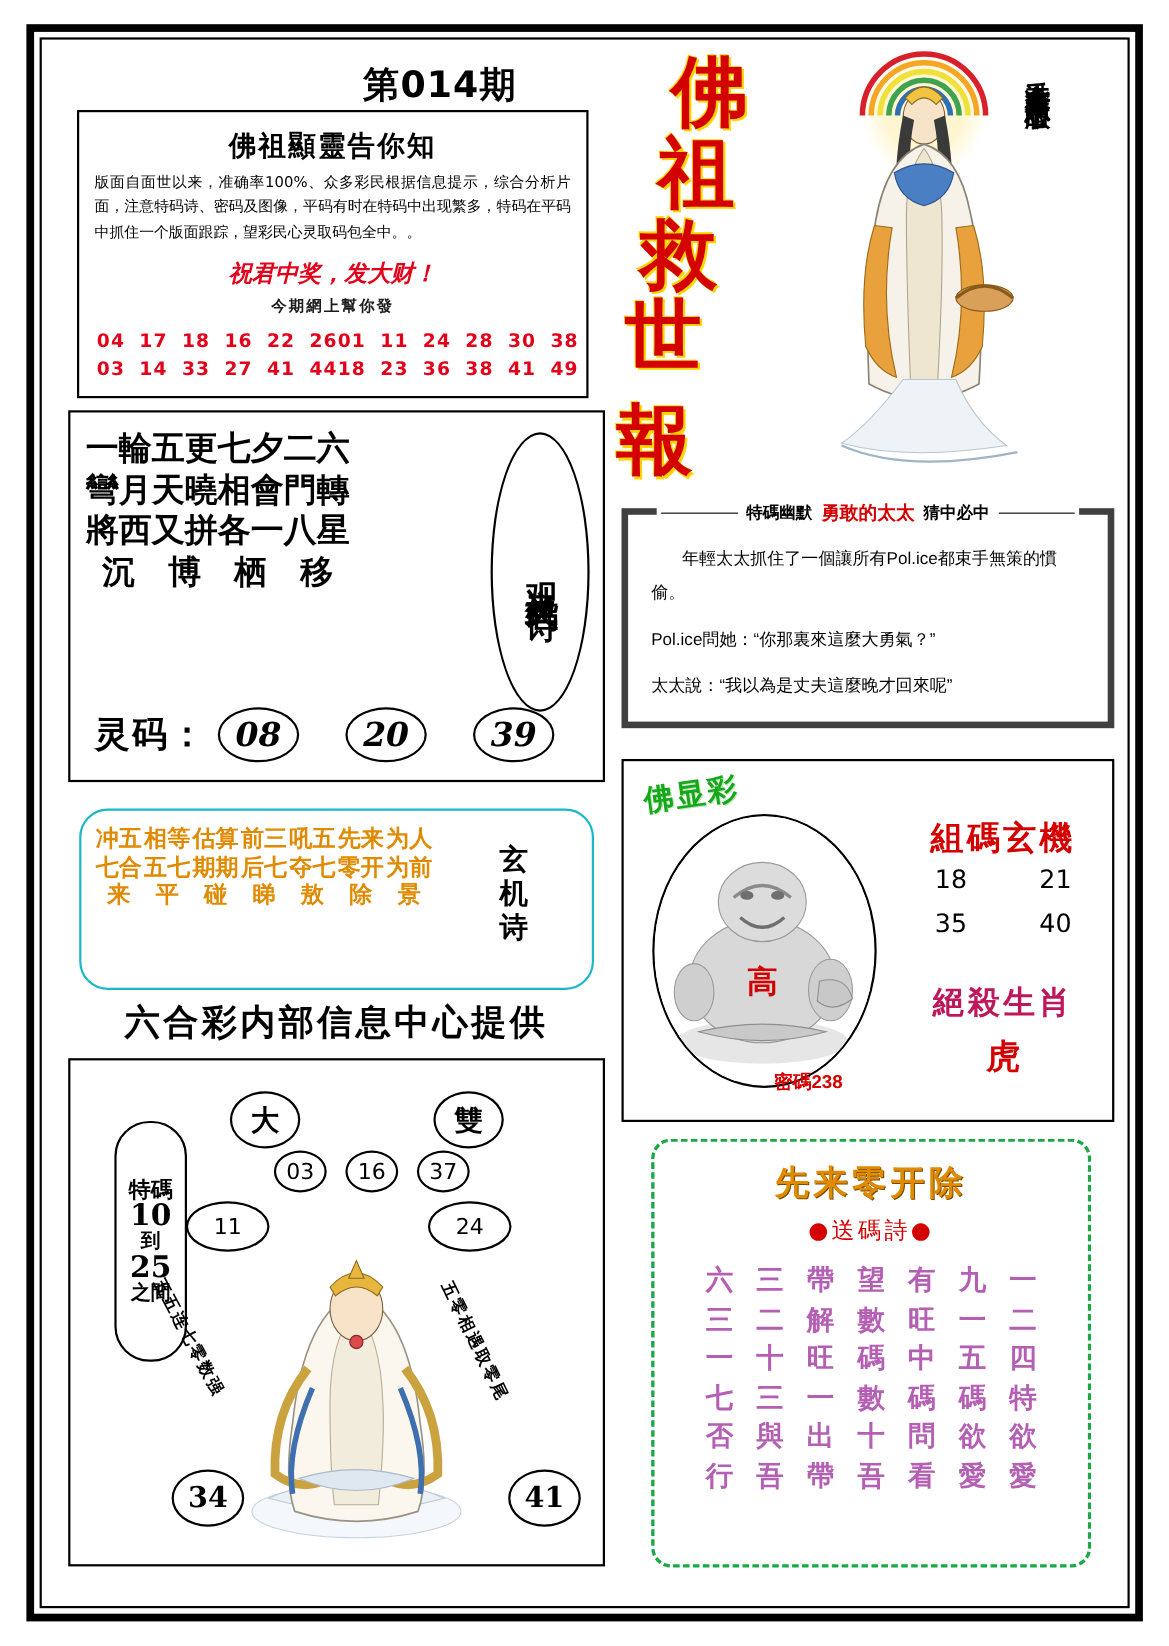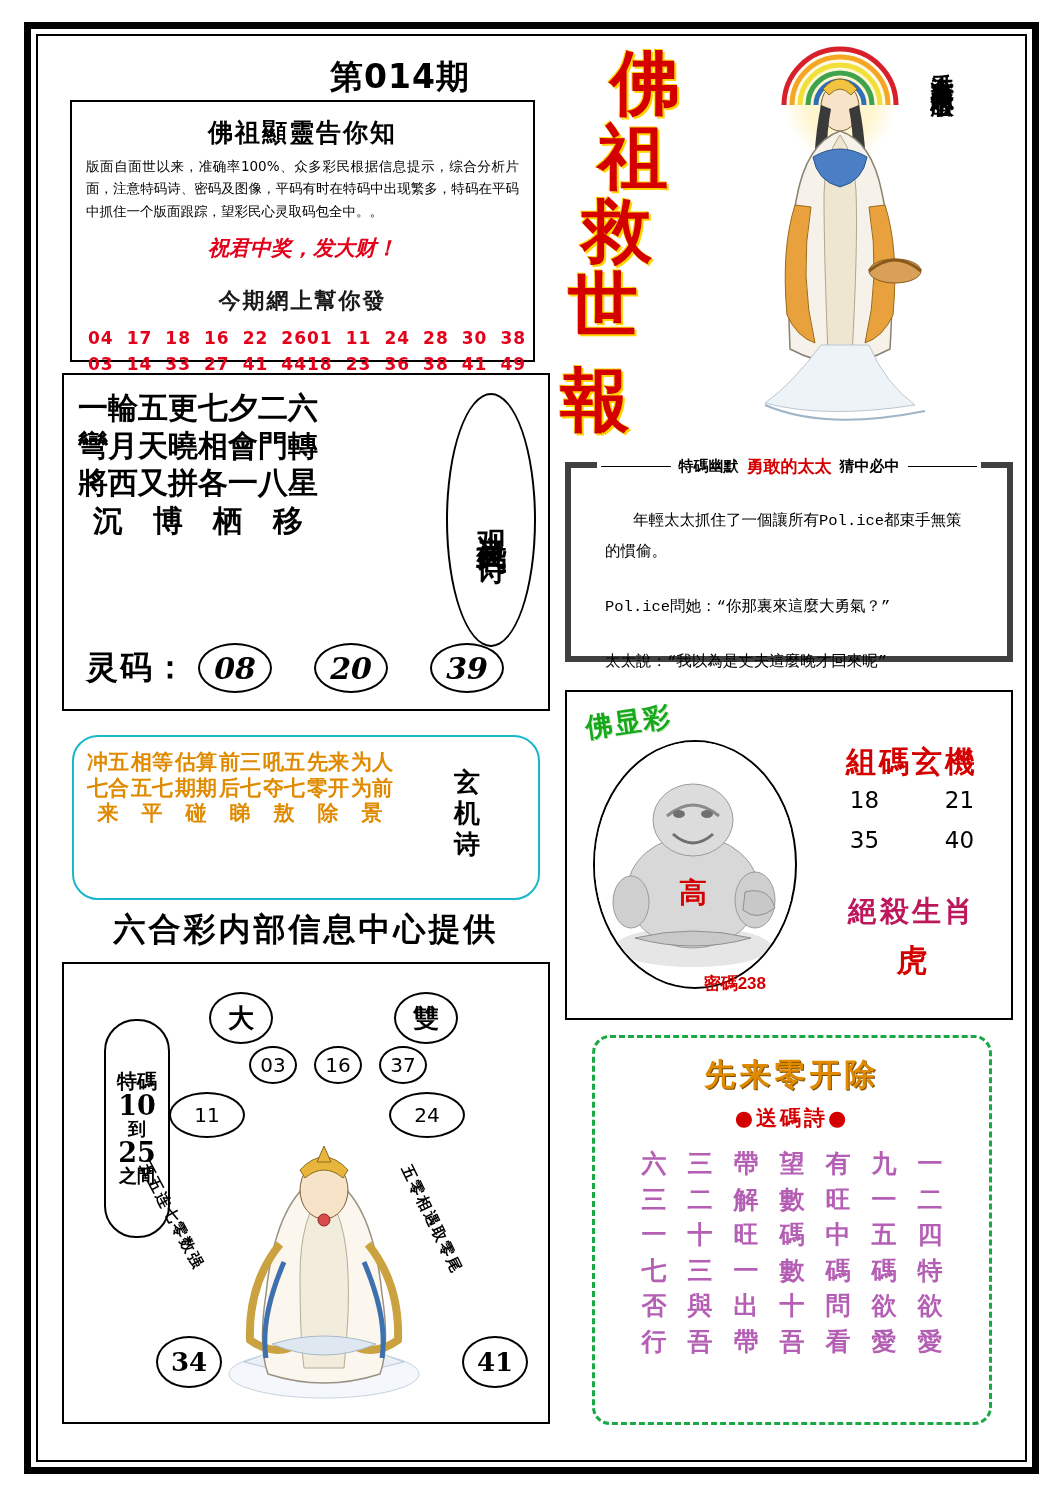--- a/index.html
+++ b/index.html
@@ -7,21 +7,21 @@
   .page{position:relative;width:1063px;height:1496px;overflow:hidden;background:#fff;}
   .frame{position:absolute;left:24px;top:22px;width:1015px;height:1452px;border:7px solid #000;box-sizing:border-box;}
   .inner{position:absolute;left:36px;top:34px;width:991px;height:1428px;border:2px solid #000;box-sizing:border-box;}
 
   
   .issue{position:absolute;left:330px;top:55px;font-size:33px;font-weight:bold;letter-spacing:1px;color:#000;}
   .notice{position:absolute;left:70px;top:100px;width:465px;height:262px;border:2px solid #000;box-sizing:border-box;background:#fff;}
   .notice h2{margin:0;padding:14px 0 6px 0;text-align:center;font-size:25px;font-weight:bold;color:#000;letter-spacing:2px;}
   .notice p{margin:0;padding:0 14px;font-size:13.5px;line-height:1.65;color:#000;text-align:justify;}
   .notice .red1{margin-top:12px;text-align:center;font-size:21px;font-weight:bold;color:#e2001a;font-family:"DejaVu Serif","Liberation Serif",serif;font-style:italic;}
-  .notice .red2{margin-top:24px;text-align:center;font-size:22px;font-weight:bold;color:#1a1a1a;letter-spacing:2px;}
+  .notice .red2{margin-top:8px;text-align:center;font-size:14px;font-weight:bold;color:#1a1a1a;letter-spacing:2px;}
   .numrows{margin-top:12px;padding:0 16px;}
   .numrow{display:flex;justify-content:space-between;font-size:17px;color:#e2001a;font-weight:bold;letter-spacing:1px;margin-bottom:6px;font-family:"DejaVu Sans",sans-serif;}
   .numrow .grp{display:flex;gap:13px;}
 
   
   .bigtitle{position:absolute;left:560px;top:48px;width:200px;height:400px;}
   .bigtitle span{display:block;font-family:"DejaVu Serif","Liberation Serif",serif;font-weight:bold;font-size:70px;line-height:1.0;color:#d40000;text-shadow:2px 2px 0 #ffd400,-1px -1px 0 #ffd400;}
   .bigtitle .c1{margin-left:50px;}
   .bigtitle .c2{margin-left:38px;margin-top:4px;}
   .bigtitle .c3{margin-left:22px;margin-top:4px;}
@@ -60,36 +60,36 @@
   .ball{position:absolute;border:2px solid #000;border-radius:50%;display:flex;align-items:center;justify-content:center;font-family:"DejaVu Sans",sans-serif;font-size:20px;color:#000;background:rgba(255,255,255,0.75);}
   .oval-lbl{position:absolute;border:2px solid #000;border-radius:50%;display:flex;align-items:center;justify-content:center;font-family:"DejaVu Serif","Liberation Serif",serif;font-size:26px;font-weight:bold;background:rgba(255,255,255,0.8);color:#000;}
   .diag{position:absolute;font-family:"DejaVu Serif","Liberation Serif",serif;font-size:15px;color:#000;font-weight:bold;letter-spacing:2px;}
 
   
   .joke{position:absolute;left:565px;top:462px;width:448px;height:200px;border:6px solid #404040;box-sizing:border-box;background:#fff;}
   .joke-head{position:absolute;top:-13px;left:26px;right:26px;display:flex;align-items:center;justify-content:center;gap:8px;background:#fff;padding:0 4px;}
   .joke-head .ln{flex:1;height:1px;background:#000;}
   .joke-head .t{font-family:"DejaVu Serif","Liberation Serif",serif;font-size:15px;font-weight:bold;color:#000;}
   .joke-head .t.red{color:#d40000;font-size:17px;}
-  .joke p{margin:16px;padding:4px 18px;font-family:Liberation Mono, monospace;font-size:15.5px;line-height:2.0;color:#000;}
+  .joke p{margin:3px;padding:4px 18px;font-family:Liberation Sans, sans-serif;font-size:15.5px;line-height:2.0;color:#000;}
   .joke p.ind{text-indent:28px;}
 
   .zuma{position:absolute;left:565px;top:690px;width:448px;height:330px;border:2px solid #000;box-sizing:border-box;background:#fff;overflow:hidden;}
   .zuma-title{position:absolute;left:18px;top:12px;font-family:"DejaVu Serif","Liberation Serif",serif;font-size:27px;font-weight:bold;color:#17a81a;transform:rotate(-8deg);letter-spacing:2px;text-shadow:1px 1px 0 #bfe6bf;}
   .budai{position:absolute;left:26px;top:48px;width:200px;height:245px;border:2px solid #000;border-radius:50%;overflow:hidden;background:#fff;}
   .mima{position:absolute;left:24px;top:280px;width:175px;text-align:right;font-family:Liberation Sans, sans-serif;font-size:17px;font-weight:bold;color:#d40000;}
   .zuma-r1{position:absolute;left:250px;top:50px;width:190px;text-align:center;font-family:"DejaVu Serif","Liberation Serif",serif;font-size:30px;font-weight:bold;color:#d40000;letter-spacing:3px;}
   .zuma-nums{position:absolute;left:250px;top:95px;width:190px;}
   .zuma-nums div{display:flex;justify-content:space-around;font-family:"DejaVu Sans",sans-serif;font-size:23px;color:#000;margin-bottom:14px;}
   .zuma-r2{position:absolute;left:250px;top:200px;width:190px;text-align:center;font-family:"DejaVu Serif","Liberation Serif",serif;font-size:29px;font-weight:bold;color:#be185d;letter-spacing:3px;}
   .zuma-zodiac{position:absolute;left:250px;top:248px;width:190px;text-align:center;font-family:"DejaVu Serif","Liberation Serif",serif;font-size:31px;font-weight:bold;color:#d40000;}
 
   .tete{position:absolute;left:592px;top:1035px;width:400px;height:390px;border:3px dashed #19a844;border-radius:18px;box-sizing:border-box;background:#fff;}
   .tete-title{margin-top:16px;text-align:center;font-family:"DejaVu Serif","Liberation Serif",serif;font-size:31px;font-weight:bold;color:#e08a00;letter-spacing:4px;text-shadow:1px 1px 0 #7a4a00;}
-  .tete-sub{margin-top:8px;text-align:center;font-family:"DejaVu Serif","Liberation Serif",serif;font-size:21px;font-weight:bold;color:#d40000;letter-spacing:3px;}
+  .tete-sub{margin-top:8px;text-align:center;font-family:"DejaVu Serif","Liberation Serif",serif;font-size:21px;font-weight:normal;color:#d40000;letter-spacing:3px;}
   .tete-grid{margin-top:14px;padding:0 16px;display:flex;flex-direction:row-reverse;justify-content:center;}
   .tete-col{width:46px;text-align:center;font-family:"DejaVu Serif","Liberation Serif",serif;font-size:25px;font-weight:bold;line-height:1.42;color:#b45fb4;}
 </style>
 </head>
 <body>
 
 <div class="page">
   <div class="frame"></div>
   <div class="inner"></div>
 

